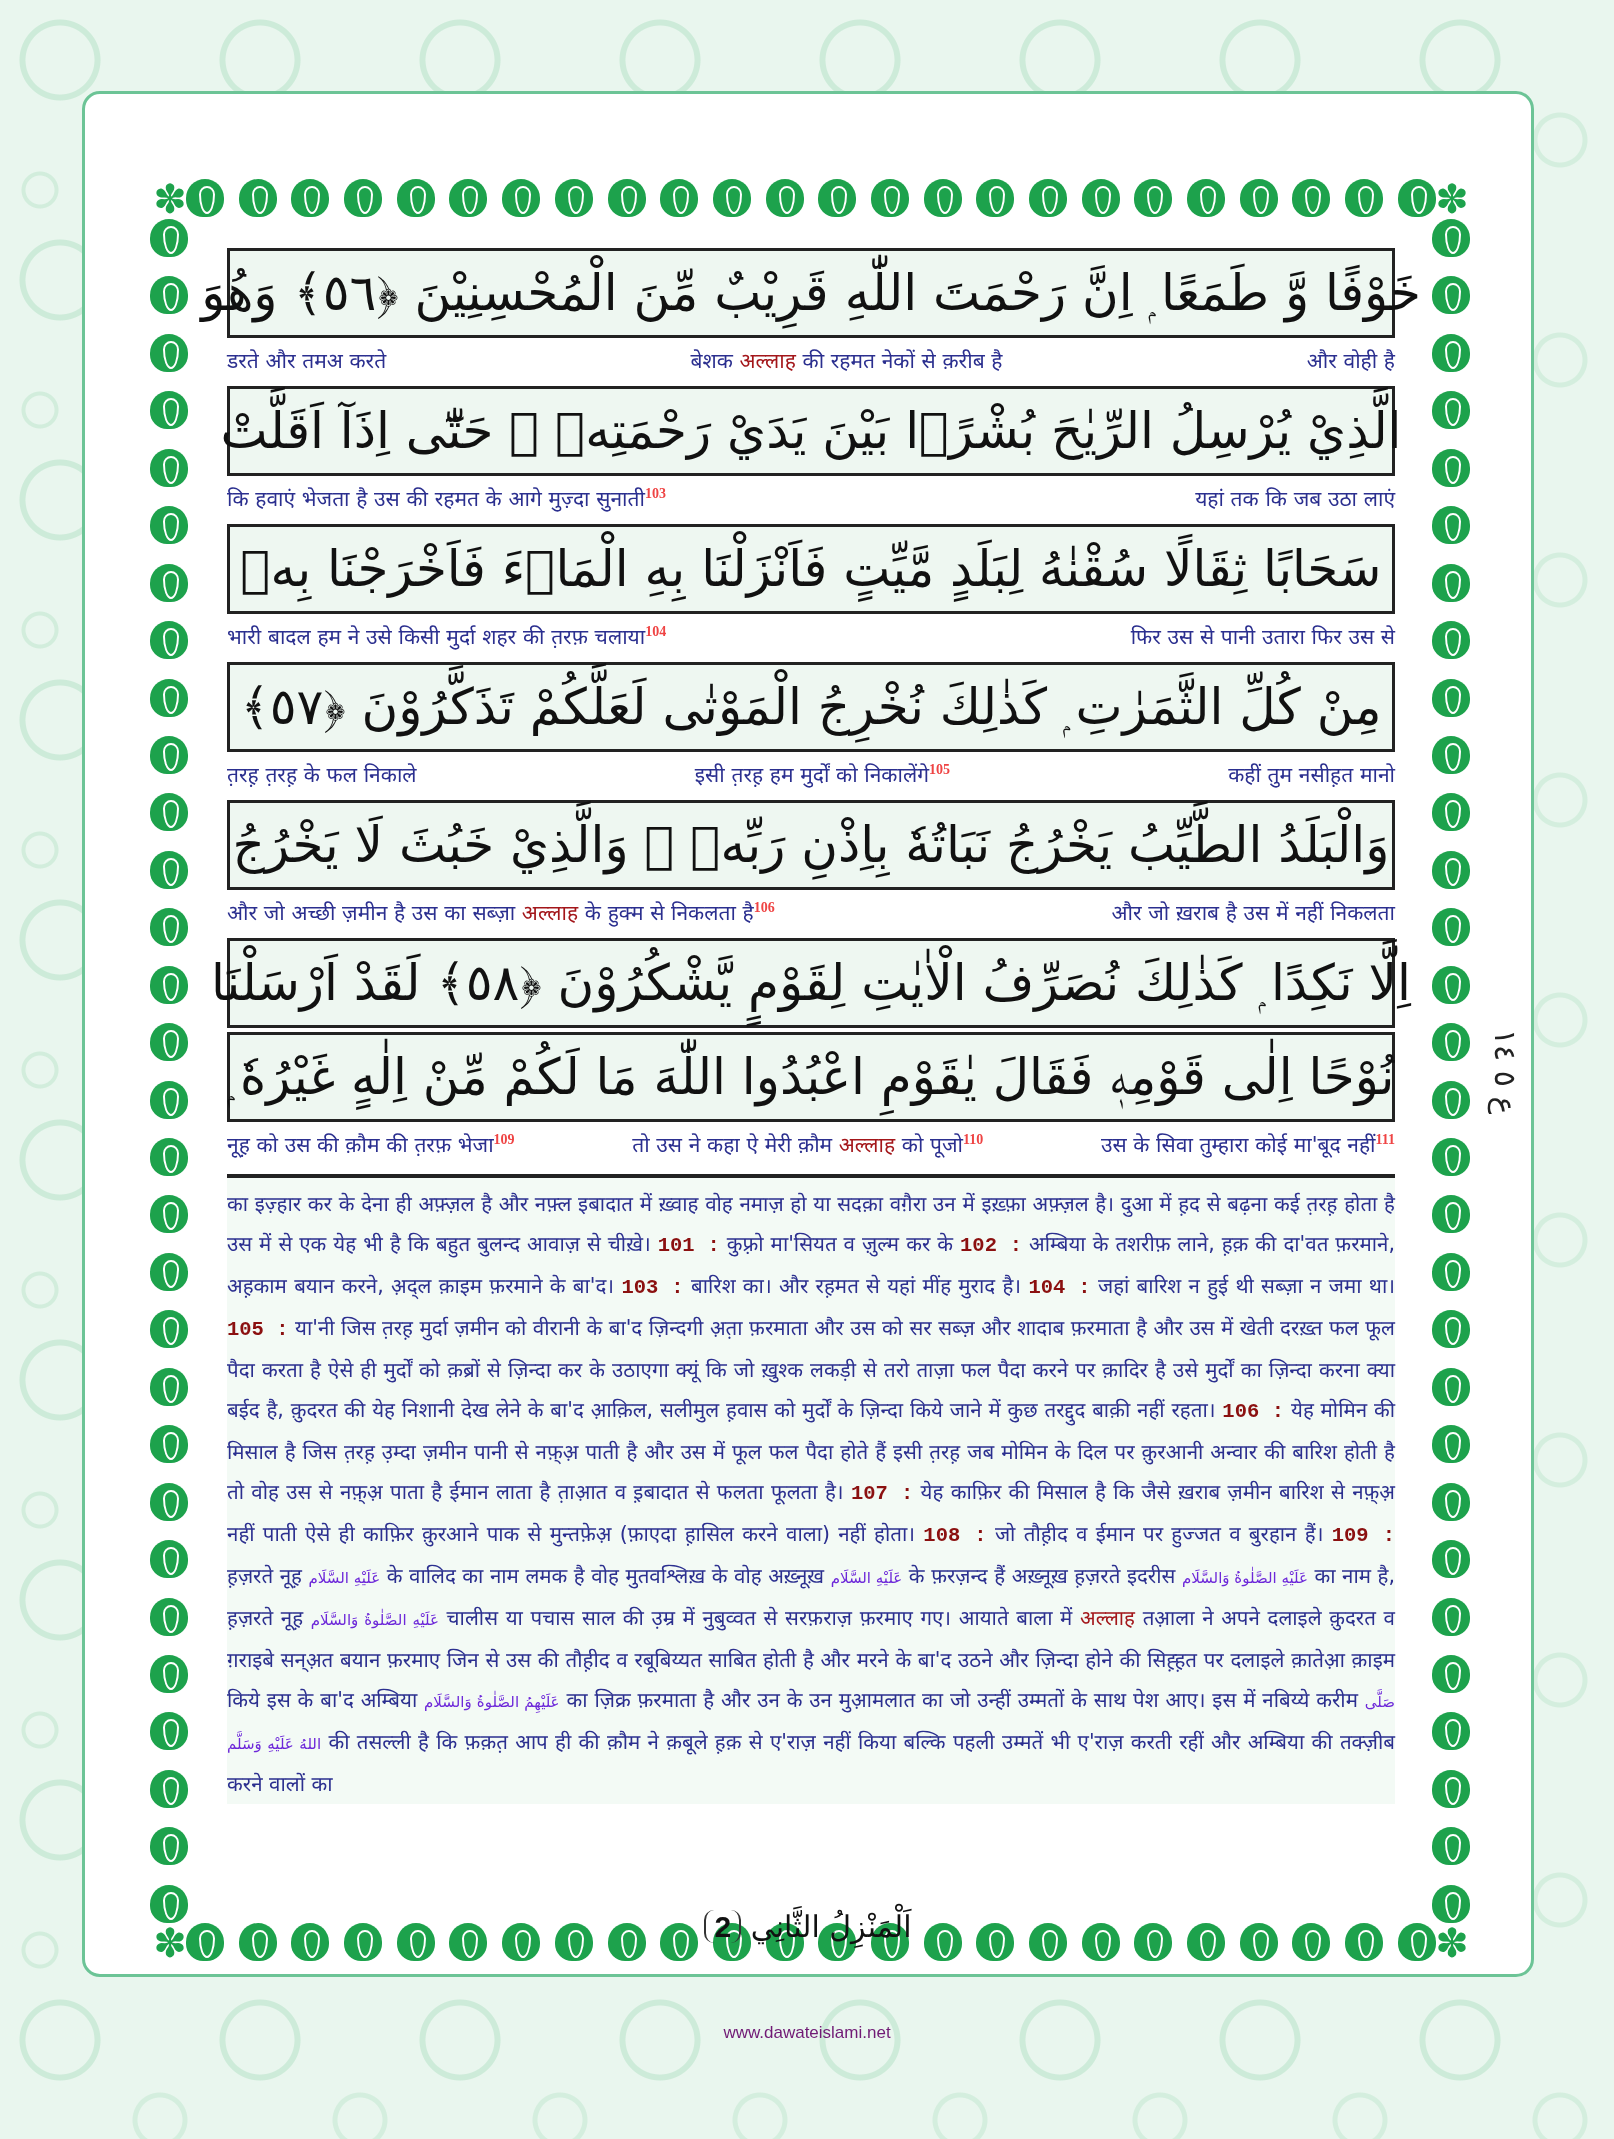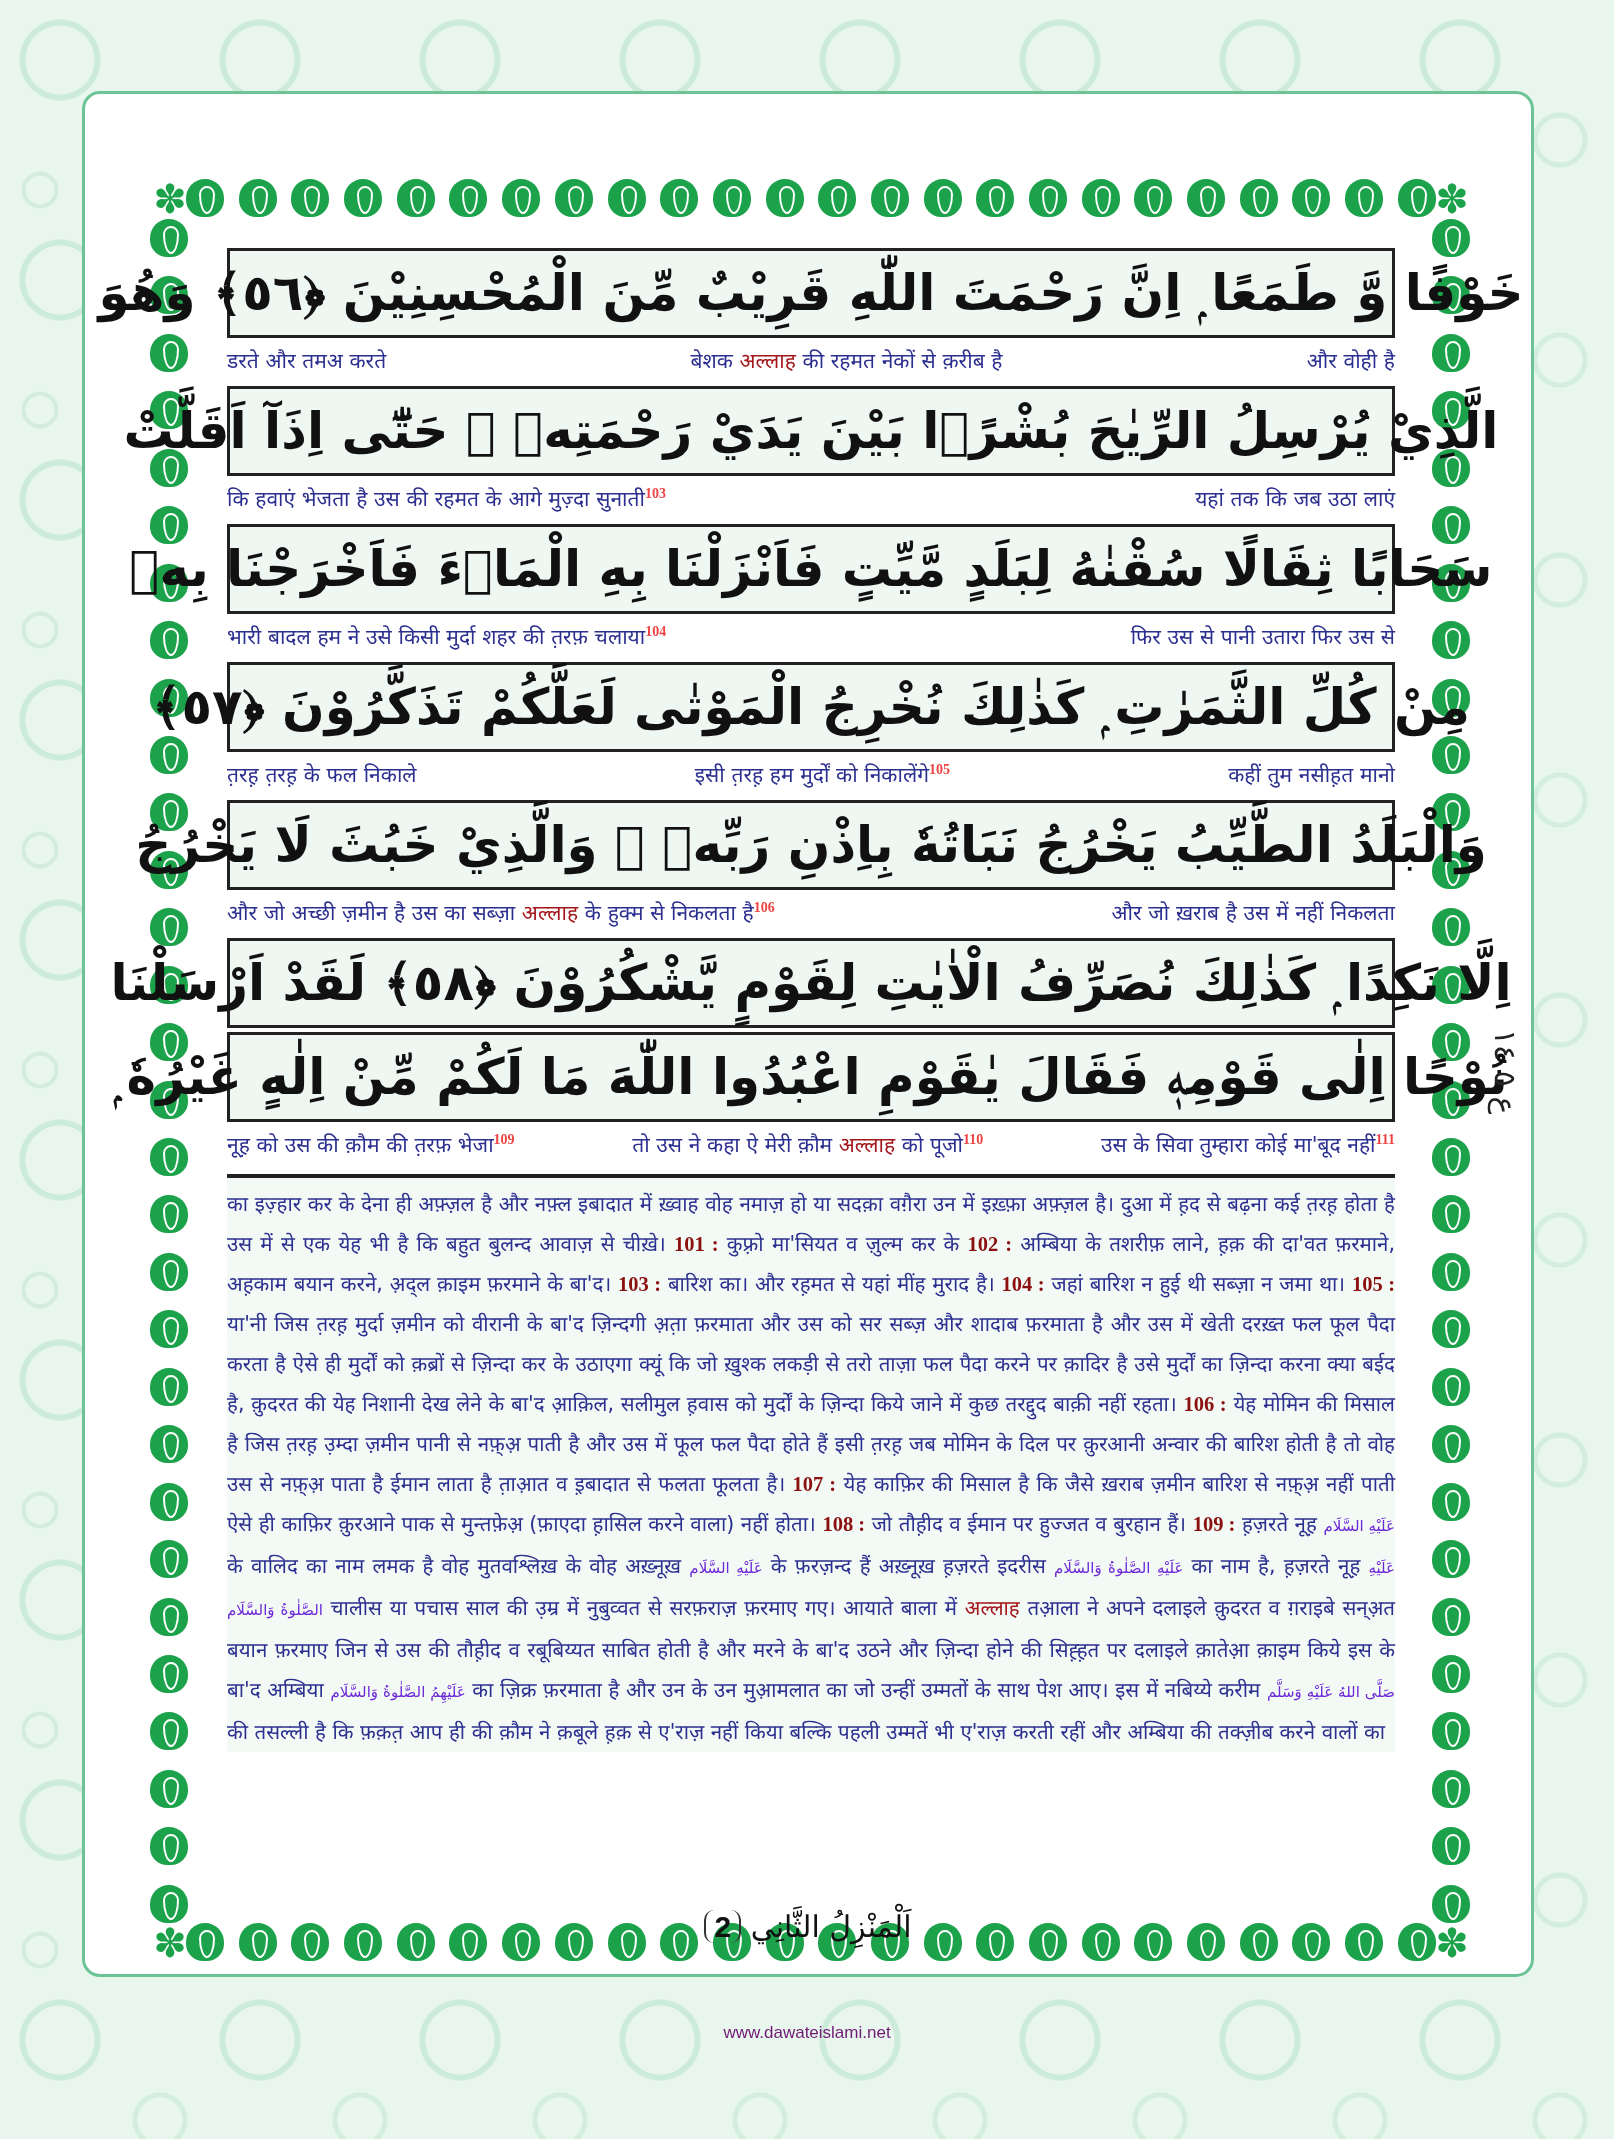--- a/index.html
+++ b/index.html
@@ -33,35 +33,35 @@
   .motif::before { content: ""; position: absolute; inset: 3px; background: #1da24c; border-radius: 50% 50% 45% 45%; }
   .motif::after { content: ""; position: absolute; left: 16px; top: 10px; width: 12px; height: 24px; border: 2px solid #fff; border-radius: 50% 50% 50% 50% / 30% 30% 70% 70%; }
   .corner { position: absolute; width: 46px; height: 46px; color: #1da24c; font-size: 40px; line-height: 46px; text-align: center; }
   .corner.tl { left: 0; top: 0; } .corner.tr { right: 0; top: 0; } .corner.bl { left: 0; bottom: 0; } .corner.br { right: 0; bottom: 0; }
 
   .content { position: absolute; left: 142px; top: 150px; width: 1168px; }
   .ayah-box {
     border: 3px solid #222; background: #eef7f1; height: 90px; margin-top: 4px;
     display: flex; align-items: center; justify-content: center; box-sizing: border-box;
   }
-  .arabic { font-family: "DejaVu Sans", sans-serif; font-weight: bold; font-size: 50px; color: #111; direction: rtl; white-space: nowrap; letter-spacing: 1px; }
+  .arabic { font-family: "DejaVu Sans", sans-serif; font-weight: normal; font-size: 50px; color: #111; direction: rtl; white-space: nowrap; letter-spacing: 1px; }
   .translation {
     height: 44px; display: flex; justify-content: space-between; align-items: center;
     font-family: "DejaVu Sans", sans-serif; font-size: 21px; color: #2b2f8f; white-space: nowrap;
   }
   .translation .seg { display: inline-block; }
   .allah { color: #a3161a; font-weight: normal; font-family: "DejaVu Serif", serif; }
   sup.fn { color: #ef4444; font-weight: bold; font-family: "Liberation Serif", serif; font-size: 14px; }
 
   .notes {
     margin-top: 8px; padding-top: 6px; border-top: 4px solid #222;
     font-family: "DejaVu Sans", sans-serif; font-size: 20.5px; line-height: 40px; color: #2b2f8f;
     text-align: justify; background: rgba(235,246,239,0.6);
   }
-  .notes .num { color: #8b1010; font-weight: bold; font-family: Liberation Serif, serif; }
+  .notes .num { color: #8b1010; font-weight: bold; font-family: Liberation Mono, monospace; }
   .notes .honor { color: #6d28d9; font-size: 15px; font-family: "DejaVu Sans", sans-serif; direction: rtl; unicode-bidi: embed; }
 
   .ruku { position: absolute; right: 8px; top: 935px; font-family: "DejaVu Serif", serif; font-size: 30px; color: #222; writing-mode: vertical-rl; direction: rtl; }
 
   .manzil { position: absolute; bottom: 30px; left: 0; right: 0; text-align: center; font-family: "DejaVu Serif", serif; font-size: 30px; color: #111; direction: rtl; }
   .manzil .n { font-family: "Liberation Sans", sans-serif; font-weight: bold; border-left: 2px solid #333; border-right: 2px solid #333; border-radius: 10px; padding: 0 8px; }
   .footer-url { position: absolute; top: 2023px; left: 0; right: 0; text-align: center; font-family: "Liberation Sans", sans-serif; font-size: 17px; color: #701a75; }
 </style>
 </head>
 <body>

